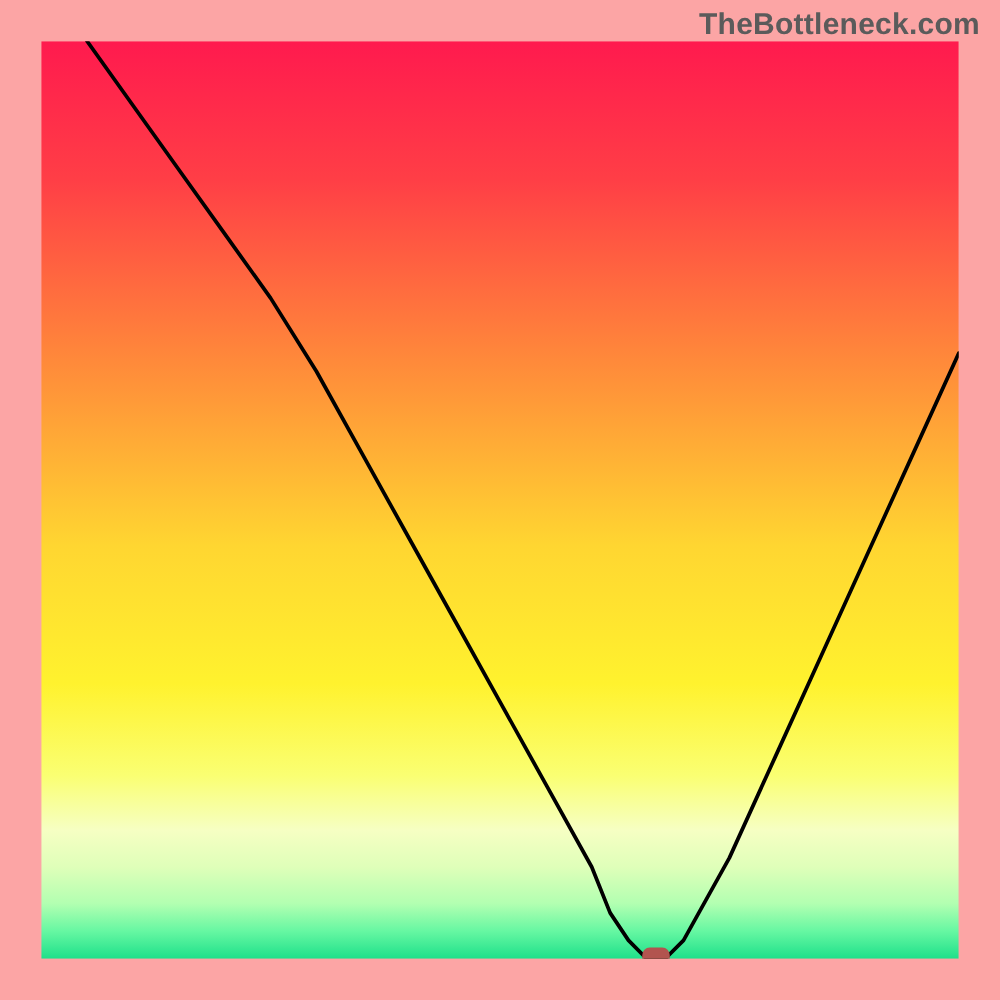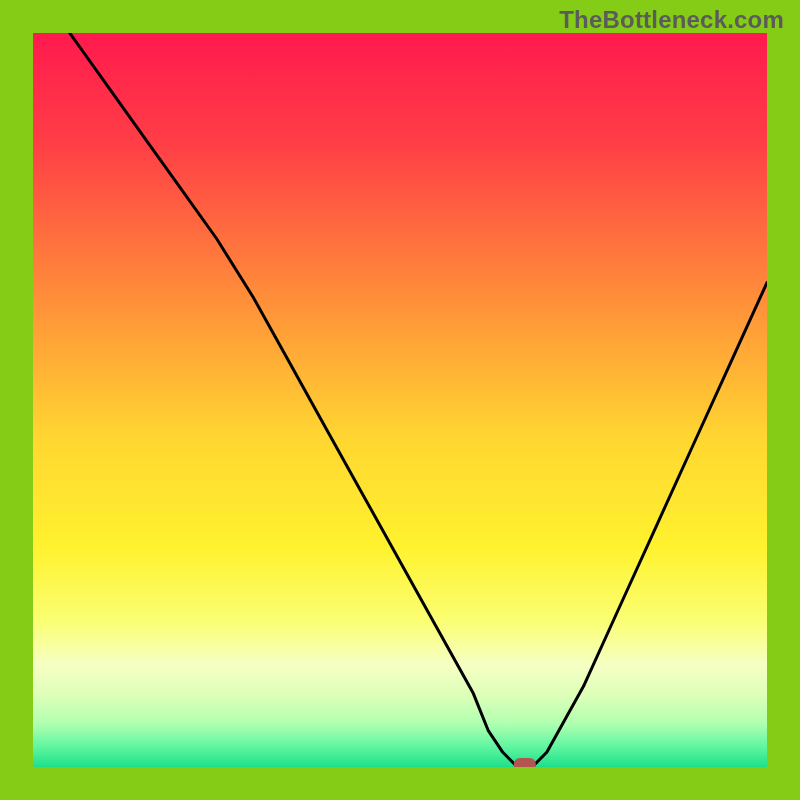--- a/index.html
+++ b/index.html
@@ -7,21 +7,21 @@
     padding: 0;
     width: 800px;
     height: 800px;
     background: #000;
     overflow: hidden;
   }
   .frame {
     position: relative;
     width: 800px;
     height: 800px;
-    background: #84cc16;
+    background: #fca5a5;
   }
   .plot {
     position: absolute;
     left: 33px;
     top: 33px;
     width: 734px;
     height: 734px;
   }
   .watermark {
     position: absolute;

